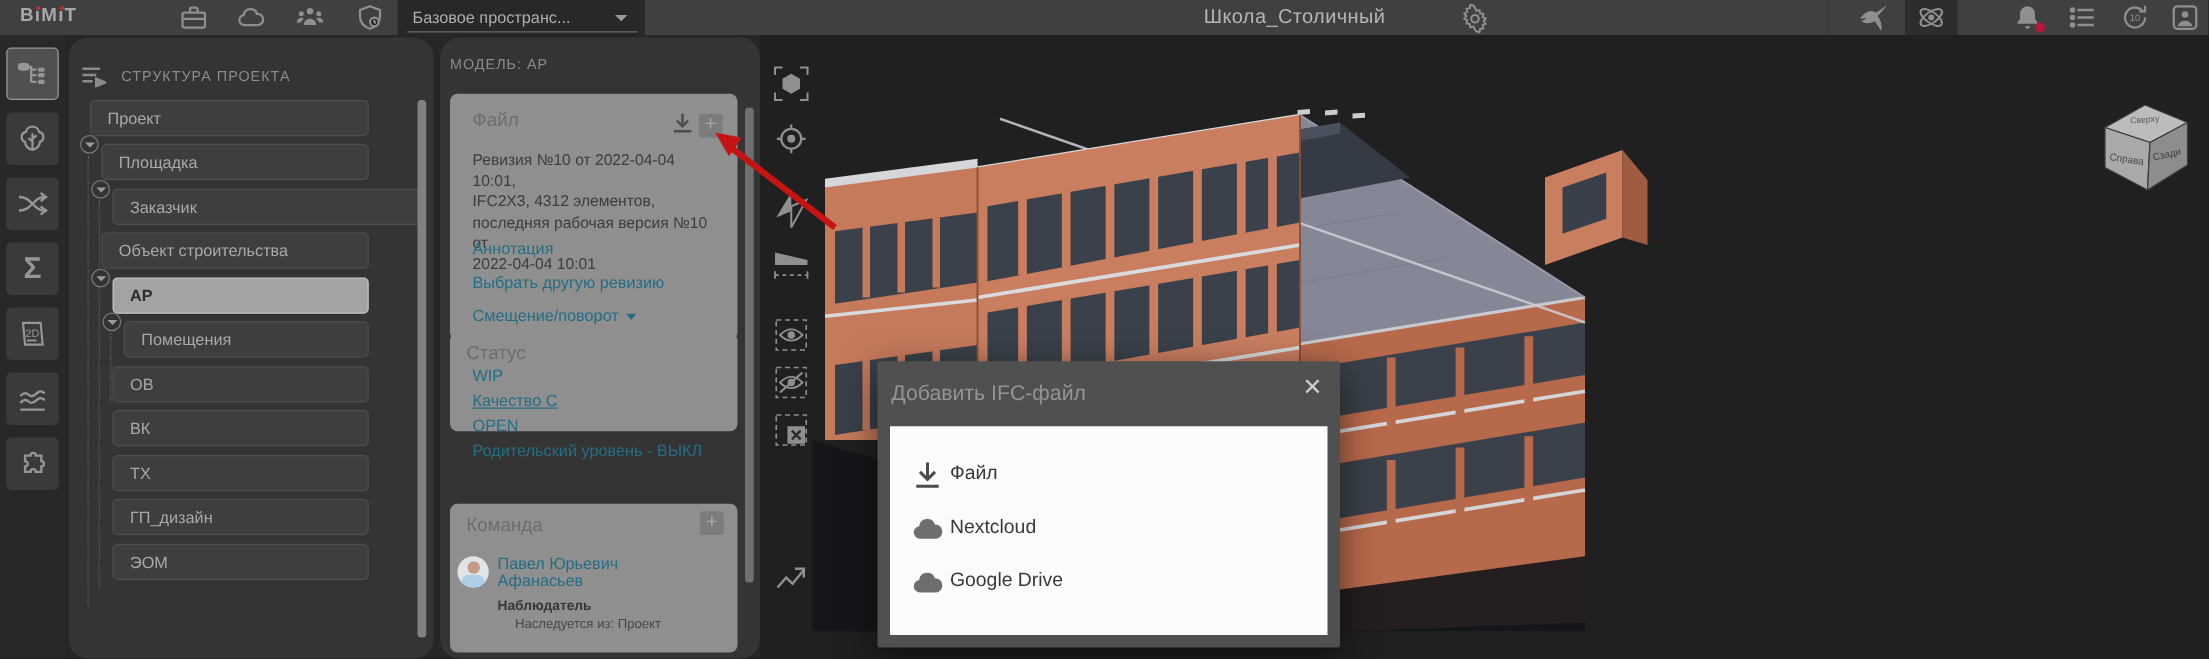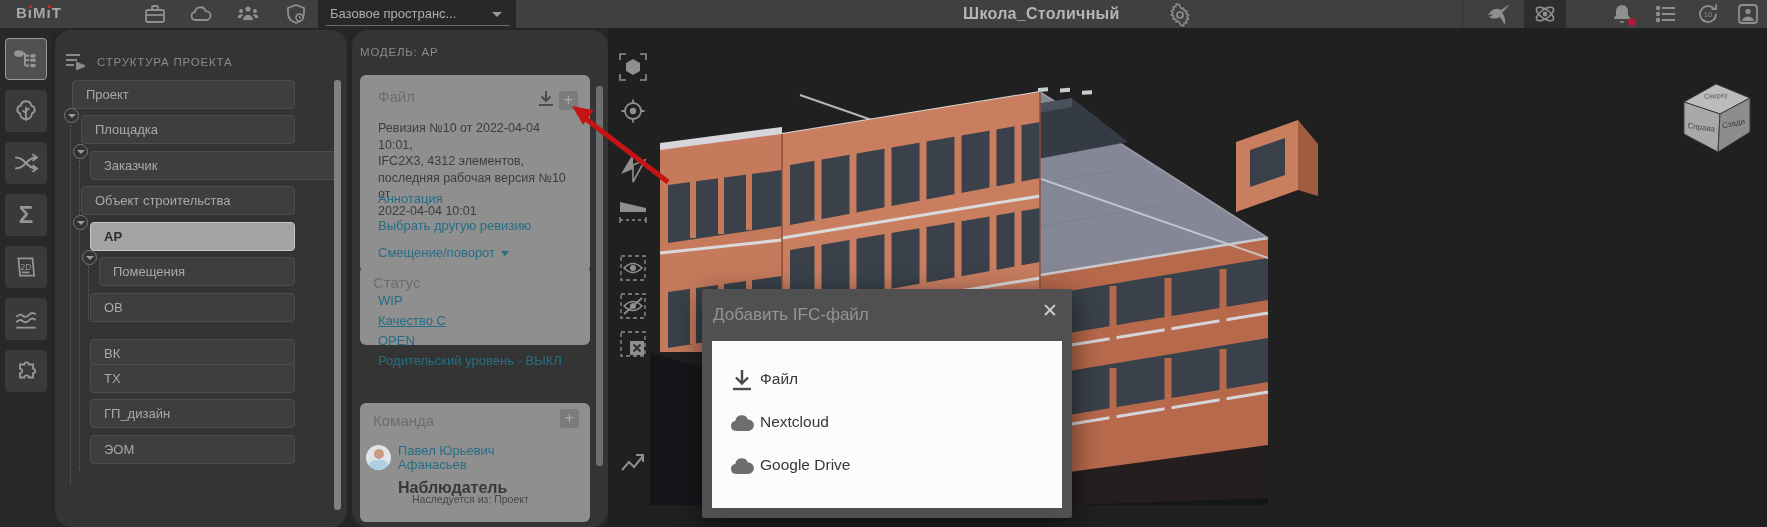--- a/index.html
+++ b/index.html
@@ -11,21 +11,21 @@
   .topbar { position:absolute; left:0; top:0; width:1767px; height:28px; background:#404040; z-index:40; }
   .logo { position:absolute; left:16px; top:4px; font-size:15px; font-weight:bold; letter-spacing:1px; color:#a8a8a8; }
   .logo .dotless { position:relative; }
   .logo .dotless::after { content:''; position:absolute; left:1px; top:1px; width:3px; height:3px; background:#c23030; border-radius:1px; }
   .tb-icon { position:absolute; top:2px; width:24px; height:24px; color:#8f8f8f; }
   .tb-icon svg { width:100%; height:100%; }
   .ws-box { position:absolute; left:318px; top:0; width:198px; height:28px; background:#282828; }
   .ws-text { position:absolute; left:12px; top:6px; font-size:13px; color:#aeaeae; white-space:nowrap; }
   .ws-caret { position:absolute; right:14px; top:12px; width:0; height:0; border-left:5px solid transparent; border-right:5px solid transparent; border-top:5px solid #9a9a9a; }
   .ws-underline { position:absolute; left:8px; right:6px; bottom:2px; height:1px; background:#6a6a6a; }
-  .page-title { position:absolute; left:963px; top:5px; font-size:16px; font-weight:bold; color:#b5b5b5; letter-spacing:.3px; }
+  .page-title { position:absolute; left:963px; top:5px; font-size:16px; font-weight:normal; color:#b5b5b5; letter-spacing:.3px; }
   .tb-sep { position:absolute; top:0; width:1px; height:28px; background:#343434; }
   .orbit-box { position:absolute; left:1524px; top:0; width:42px; height:28px; background:#2d2d2d; }
   .badge-dot { position:absolute; width:8px; height:8px; border-radius:50%; background:#b4173a; }
 
   
   .rail { position:absolute; left:0; top:28px; width:52px; height:499px; background:#282828; z-index:30; }
   .rail-btn { position:absolute; left:5px; width:42px; height:42px; background:#3a3a3a; border-radius:4px; display:flex; align-items:center; justify-content:center; color:#969696; }
   .rail-btn.sel { background:#505050; border:1px solid #9a9a9a; }
   .rail-btn svg { width:26px; height:26px; }
 
@@ -340,21 +340,21 @@
       </div>
     <div class="trow sel" style="left:35px; top:192px; width:205px;">
         <span>АР</span>
       </div>
     <div class="trow" style="left:44px; top:227px; width:196px;">
         <span>Помещения</span>
       </div>
     <div class="trow" style="left:35px; top:263px; width:205px;">
         <span>ОВ</span>
       </div>
-    <div class="trow" style="left:35px; top:309px; width:205px;">
+    <div class="trow" style="left:35px; top:298px; width:205px;">
         <span>ВК</span>
       </div>
     <div class="trow" style="left:35px; top:334px; width:205px;">
         <span>ТХ</span>
       </div>
     <div class="trow" style="left:35px; top:369px; width:205px;">
         <span>ГП_дизайн</span>
       </div>
     <div class="trow" style="left:35px; top:405px; width:205px;">
         <span>ЭОМ</span>
@@ -416,21 +416,21 @@
       <div class="card-label" style="left:13px; top:9px;">Команда</div>
       <div class="sq-btn" style="left:200px; top:6px;">+</div>
       <div style="position:absolute; left:6px; top:42px; width:25px; height:25px; border-radius:50%; background:#dfe4e8; overflow:hidden;">
         <div style="position:absolute; left:7.5px; top:4px; width:10px; height:10px; border-radius:50%; background:#c79a83;"></div>
         <div style="position:absolute; left:3px; top:15px; width:19px; height:12px; border-radius:6px 6px 0 0; background:#aecfe4;"></div>
       </div>
       <div class="tlink" style="left:38px; top:41px; line-height:14px;">
         <span>Павел Юрьевич</span><br>
         <span>Афанасьев</span>
       </div>
-      <div style="position:absolute; left:38px; top:76px; font-size:16px; font-weight:bold; color:#383838;">Наблюдатель</div>
+      <div style="position:absolute; left:38px; top:76px; font-size:11px; font-weight:bold; color:#383838;">Наблюдатель</div>
       <div style="position:absolute; left:52px; top:90px; font-size:10.5px; color:#474747;">Наследуется из: Проект</div>
     </div>
 
     <div class="sbar" style="left:244px; top:56px; width:7px; height:380px; background:#6f6f6f;"></div>
   </div>
 
   <div class="vtool" style="left:618px; top:52px;">
     <svg viewBox="0 0 30 30" fill="none" stroke="currentColor" stroke-width="1.6">
         <path d="M2 8V2h6M22 2h6v6M28 22v6h-6M8 28H2v-6"></path>
         <polygon points="15,7 22,11 22,19 15,23 8,19 8,11" fill="currentColor" stroke="none"></polygon>

